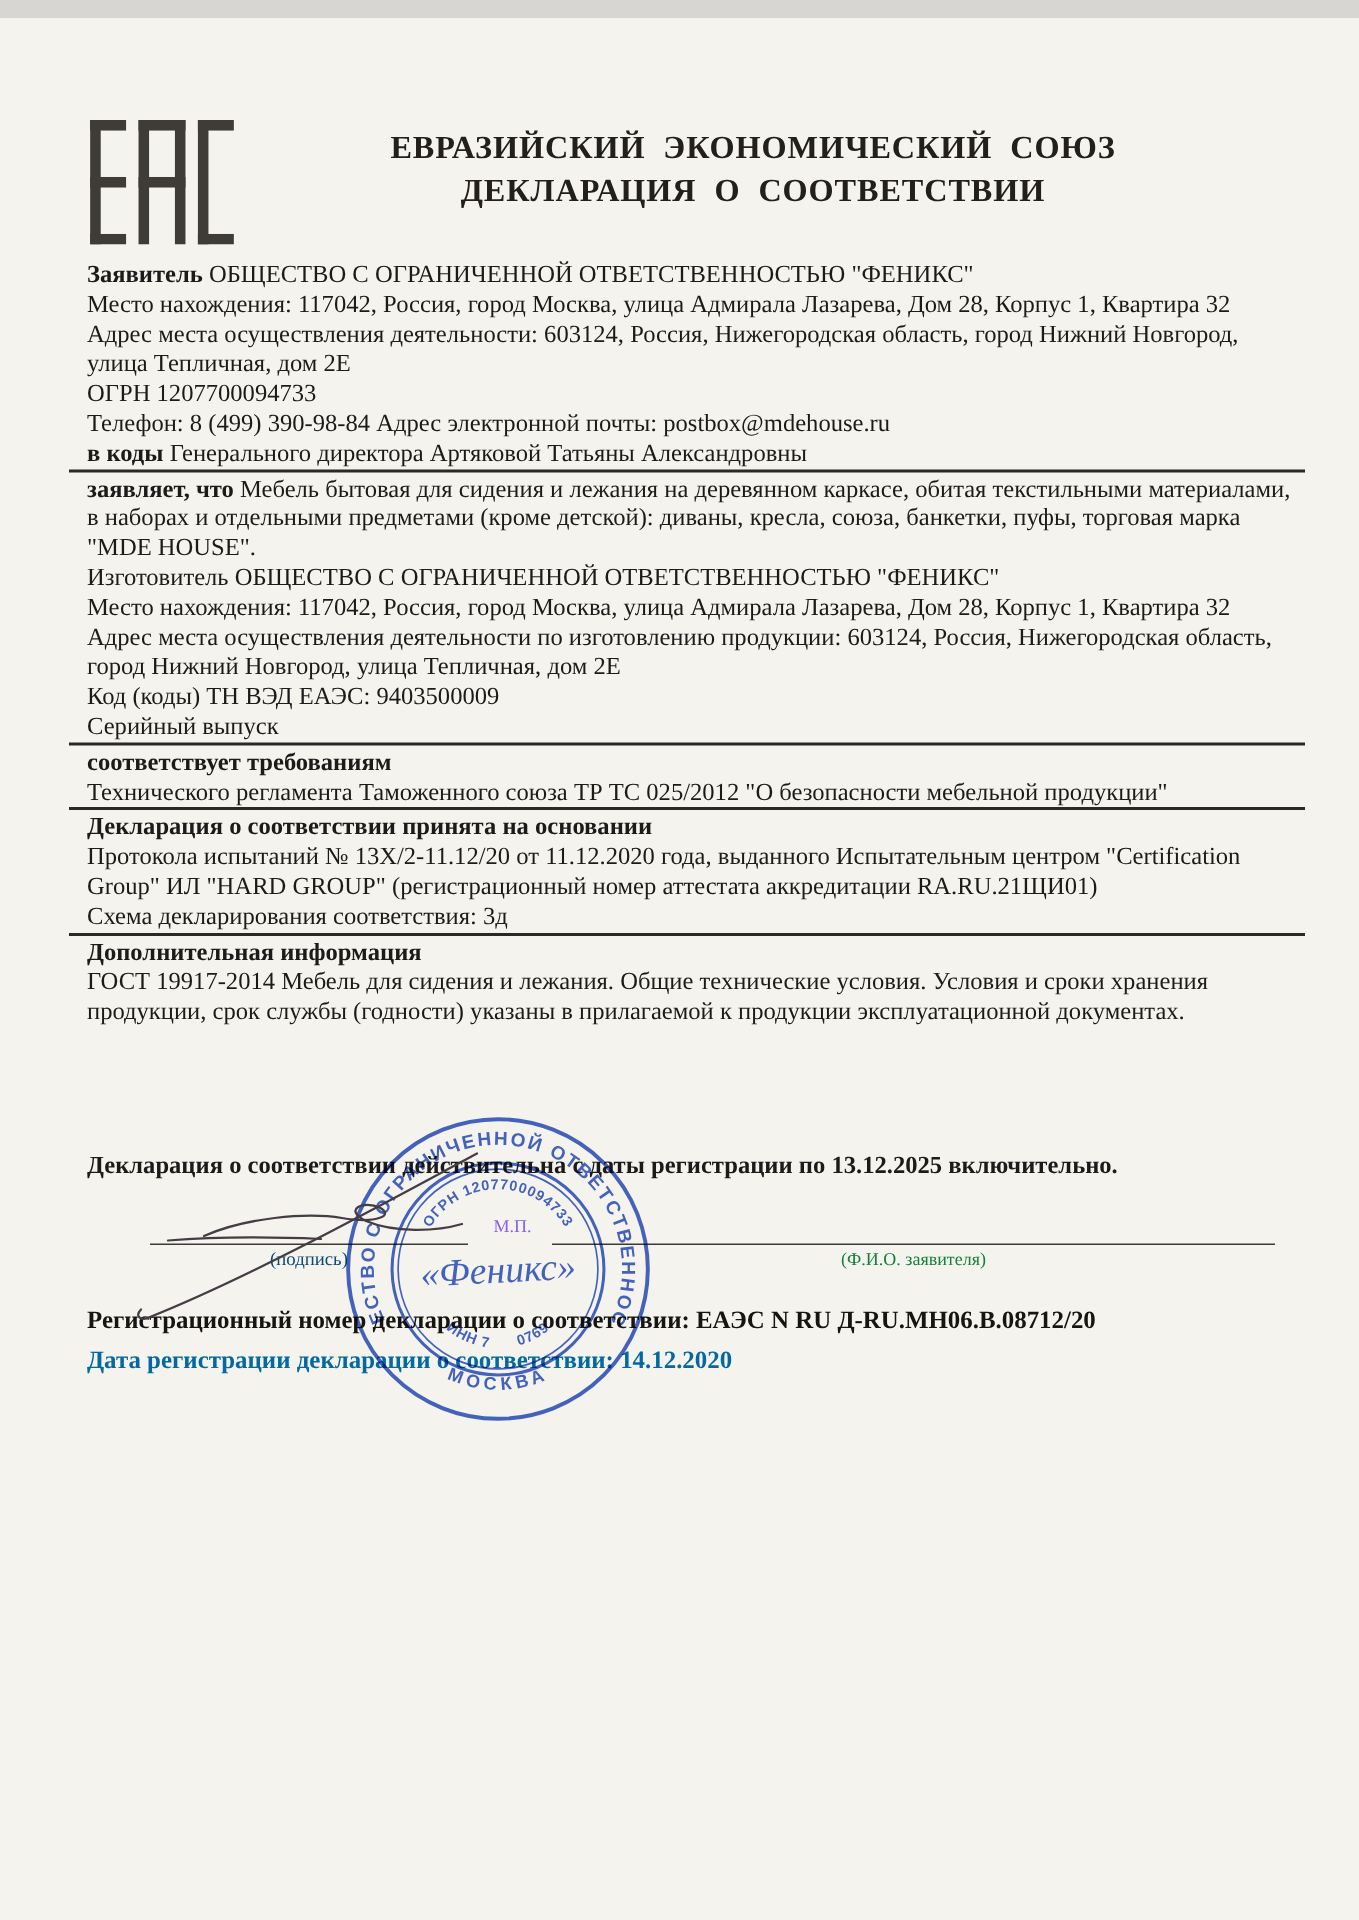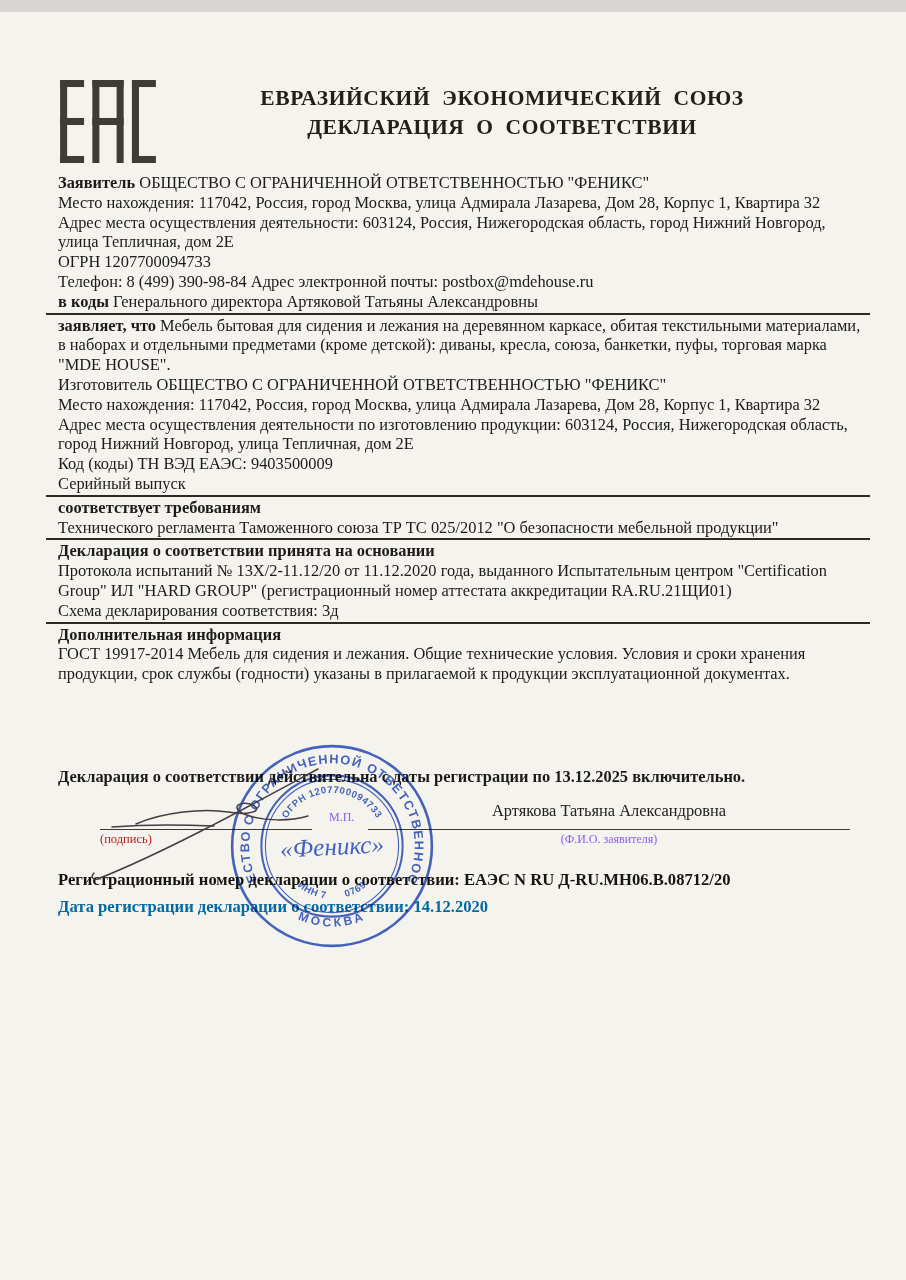--- a/index.html
+++ b/index.html
@@ -15,25 +15,25 @@
   .title-line{font-weight:bold;font-size:21.5px;line-height:29px;letter-spacing:0.6px;word-spacing:6px;color:#222019;}
   
   .content{position:absolute;left:58px;top:161px;width:806px;font-size:16.4px;line-height:19.8px;}
   .content p{margin:0;}
   .rule{border-top:2.2px solid #2b2923;margin:1px 0 1px -12px;width:824px;height:0;}
   b.lead{font-weight:bold;font-family:Liberation Serif, serif;}
   .bold{font-weight:bold;}
   
   .validity{position:absolute;left:58px;top:755px;width:806px;font-size:16.4px;font-weight:bold;}
   .sig-line-left{position:absolute;left:100px;top:817px;width:212px;border-top:1.8px solid #3c3a37;}
-  .sig-cap-left{position:absolute;left:100px;top:820px;width:212px;font-size:12.5px;color:#b91c1c;}
+  .sig-cap-left{position:absolute;left:100px;top:820px;width:212px;text-align:center;font-size:12.5px;color:#0c4a6e;}
   .mp-mark{position:absolute;left:329px;top:798px;font-size:12px;color:#8b5cf6;}
   .sig-name{position:absolute;left:368px;top:789px;width:482px;text-align:center;font-size:16.4px;color:#232220;}
   .sig-line-right{position:absolute;left:368px;top:817px;width:482px;border-top:1.5px solid #3c3a37;}
-  .sig-cap-right{position:absolute;left:368px;top:820px;width:482px;text-align:center;font-size:12px;color:#8b5cf6;}
+  .sig-cap-right{position:absolute;left:368px;top:820px;width:482px;text-align:center;font-size:12px;color:#15803d;}
   .reg-line{position:absolute;left:58px;top:858px;width:820px;font-size:16.6px;font-weight:bold;color:#161511;}
   .date-line{position:absolute;left:58px;top:885px;width:820px;font-size:16.6px;font-weight:bold;color:#0369a1;}
   
   .stamp{position:absolute;left:219px;top:721px;opacity:0.87;mix-blend-mode:multiply;}
   .stamp text{font-family:"Liberation Sans","DejaVu Sans",sans-serif;}
   .stamp .script{font-family:"Liberation Serif","DejaVu Serif",serif;}
   .signature-svg{position:absolute;left:0;top:0;pointer-events:none;}
 </style>
 </head>
 <body>
@@ -98,21 +98,20 @@
 
     <p class="bold">Дополнительная информация</p>
     <p>ГОСТ 19917-2014 Мебель для сидения и лежания. Общие технические условия. Условия и сроки хранения продукции, срок службы (годности) указаны в прилагаемой к продукции эксплуатационной документах.</p>
   </div>
 
   <div class="validity">Декларация о соответствии действительна с даты регистрации по 13.12.2025 включительно.</div>
 
   <div class="sig-line-left"></div>
   <div class="sig-cap-left">(подпись)</div>
   <div class="mp-mark">М.П.</div>
-  <div class="sig-name">Артякова Татьяна Александровна</div>
   <div class="sig-line-right"></div>
   <div class="sig-cap-right">(Ф.И.О. заявителя)</div>
 
   <div class="reg-line">Регистрационный  номер декларации о соответствии: ЕАЭС N RU Д-RU.МН06.В.08712/20</div>
   <div class="date-line">Дата регистрации декларации о соответствии:  14.12.2020</div>
 
   <svg class="stamp" width="226" height="226" viewBox="0 0 224 224">
     <defs>
       <path id="arcOT" d="M 36.5,144 A 82,82 0 1,1 187.5,144"></path>
       <path id="arcOB" d="M 56,169 A 80,80 0 0,0 168,169"></path>

